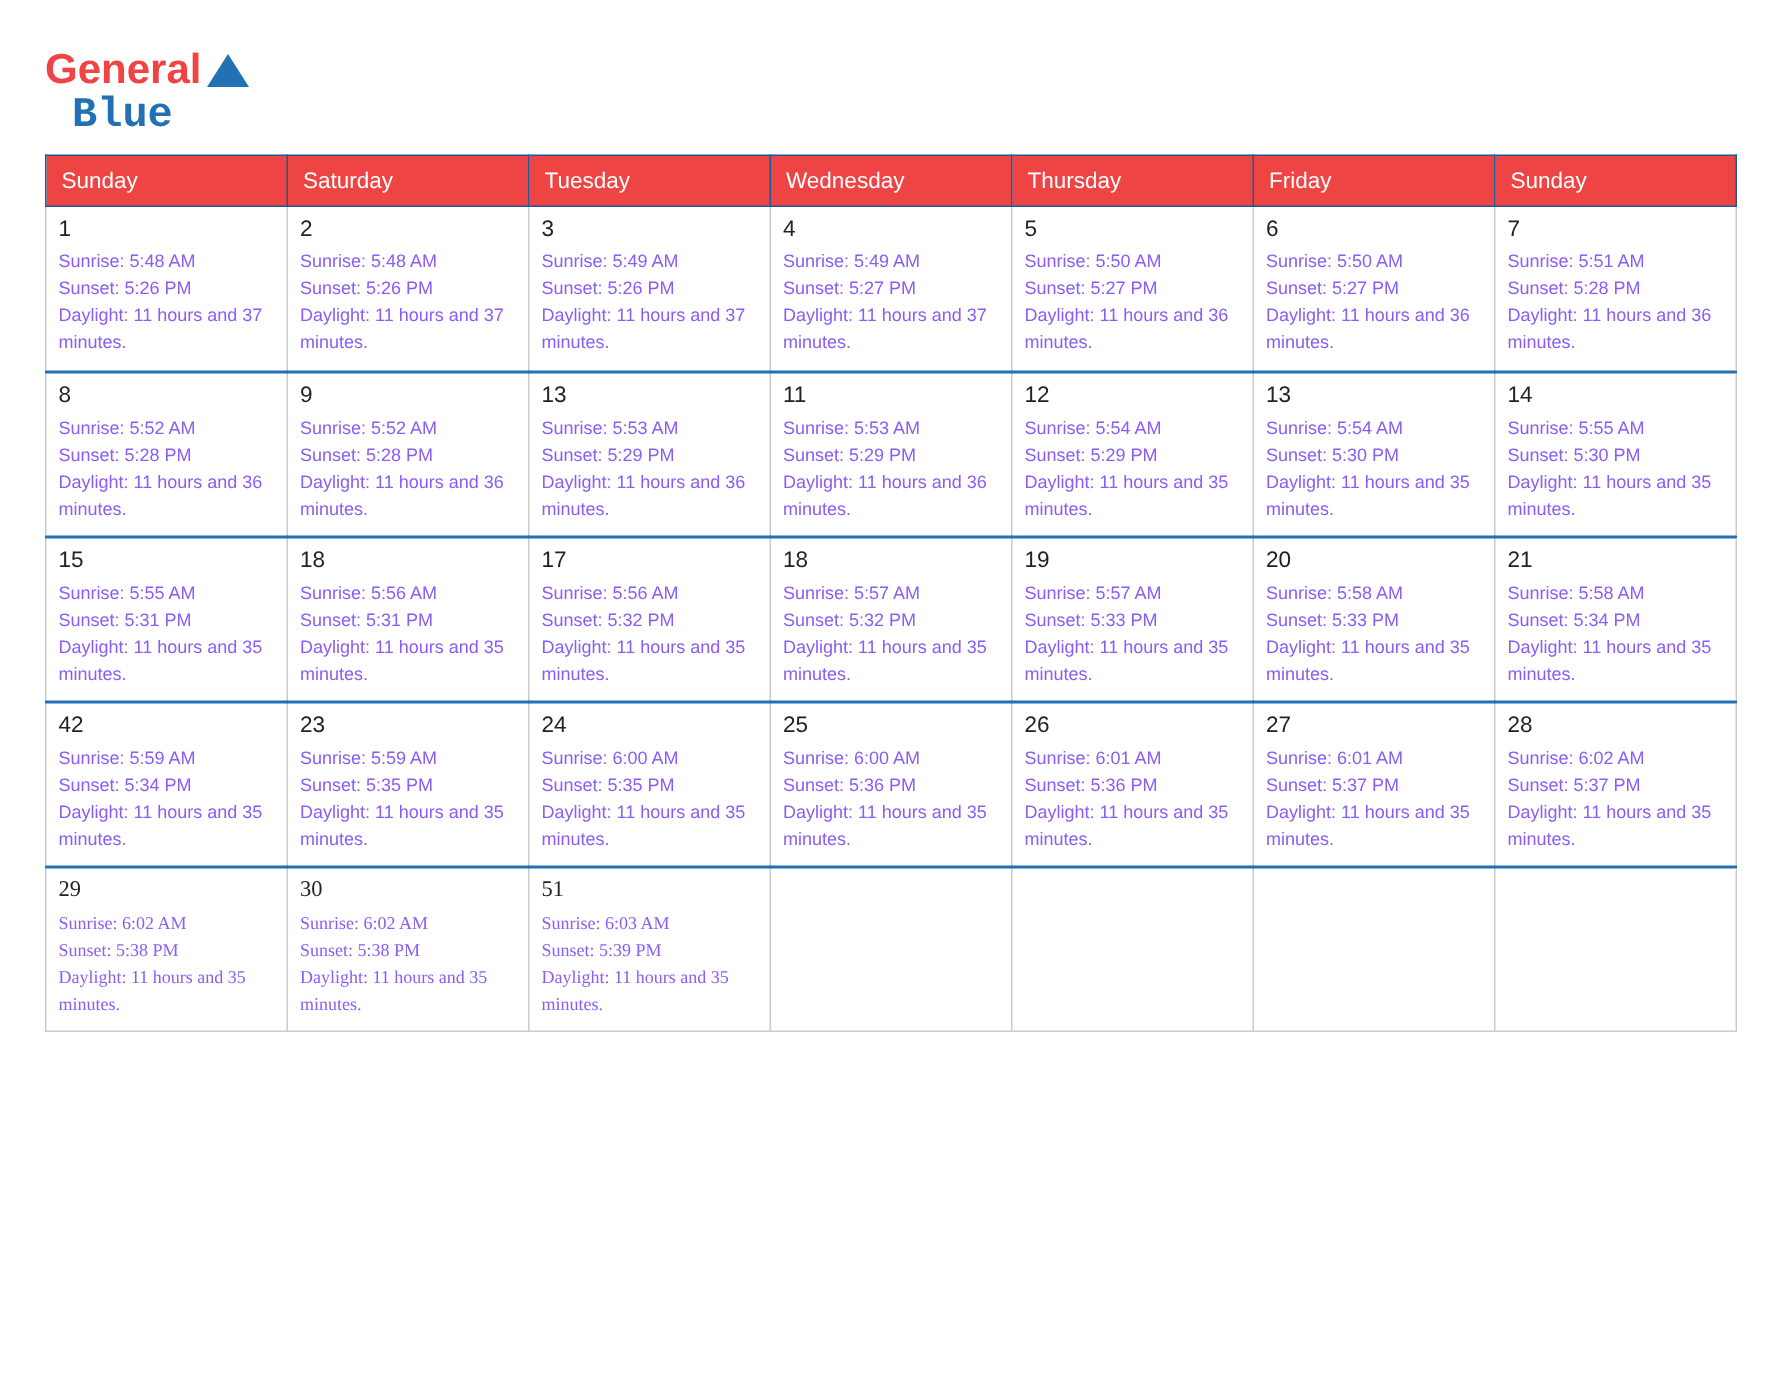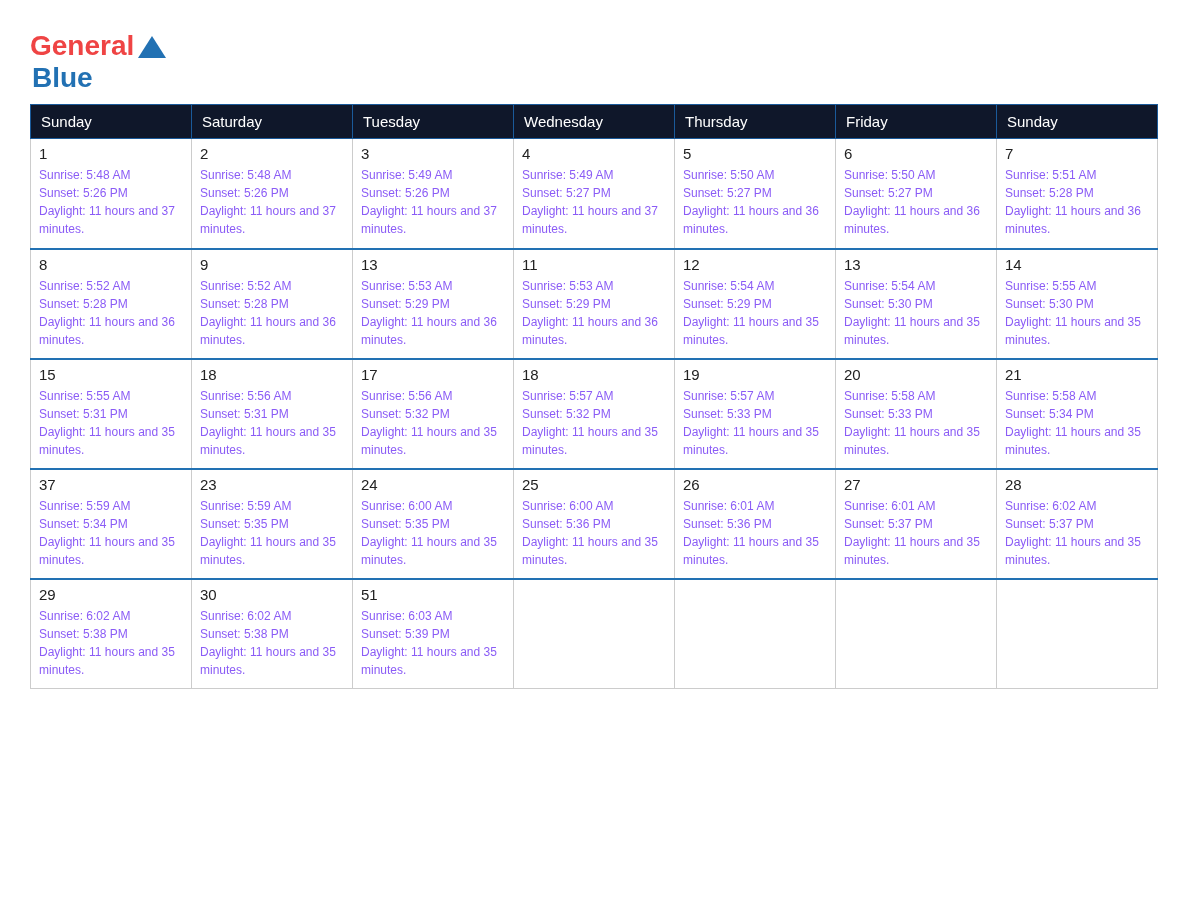--- a/index.html
+++ b/index.html
@@ -53,21 +53,21 @@
       font-size: 20px;
       color: #444;
       margin-top: 2px;
     }
     table {
       width: 100%;
       border-collapse: collapse;
       margin-top: 8px;
     }
     thead tr th {
-      background-color: #0f172a;
+      background-color: #ef4444;
       color: #fff;
       font-size: 15px;
       font-weight: normal;
       padding: 8px 10px;
       text-align: left;
       border: 1px solid #1a5a9a;
     }
     tbody tr td {
       border: 1px solid #ccc;
       vertical-align: top;
@@ -86,37 +86,38 @@
     tbody tr td .day-info {
       font-size: 12px;
       line-height: 1.5;
       color: #8b5cf6;
     }
     tbody tr {
       border-bottom: 2px solid #2271b3;
     }
     tbody tr:last-child {
       border-bottom: none;
+      font-family: Liberation Serif, serif;
     }
     td.empty {
       background: #fff;
     }
   </style>
 </head>
 <body>
 
 <div class="header">
   <div class="logo">
   <div>
     <div style="display:flex;align-items:center;">
       <span class="logo-text-general">General</span>
       <span class="logo-triangle" style="margin-left:4px;margin-top:2px;"></span>
     </div>
     <div>
-      <span class="logo-text-blue" style="margin-left:2px;">Blue</span>
+      <span class="logo-text-blue" style="margin-left:18px;font-family:Liberation Mono, monospace;">Blue</span>
     </div>
   </div>
 </div>
   <div class="title-section">
     <div class="month-year"></div>
     <div class="location"></div>
   </div>
 </div>
 
 <table>
@@ -217,21 +218,21 @@
           <span class="day-number">20</span>
           <div class="day-info">Sunrise: 5:58 AM<br>Sunset: 5:33 PM<br>Daylight: 11 hours and 35 minutes.</div>
         </td>
         <td>
           <span class="day-number">21</span>
           <div class="day-info">Sunrise: 5:58 AM<br>Sunset: 5:34 PM<br>Daylight: 11 hours and 35 minutes.</div>
         </td>
       </tr>
       <tr>
         <td>
-          <span class="day-number">37</span>
+          <span class="day-number">42</span>
           <div class="day-info">Sunrise: 5:59 AM<br>Sunset: 5:34 PM<br>Daylight: 11 hours and 35 minutes.</div>
         </td>
         <td>
           <span class="day-number">23</span>
           <div class="day-info">Sunrise: 5:59 AM<br>Sunset: 5:35 PM<br>Daylight: 11 hours and 35 minutes.</div>
         </td>
         <td>
           <span class="day-number">24</span>
           <div class="day-info">Sunrise: 6:00 AM<br>Sunset: 5:35 PM<br>Daylight: 11 hours and 35 minutes.</div>
         </td>

